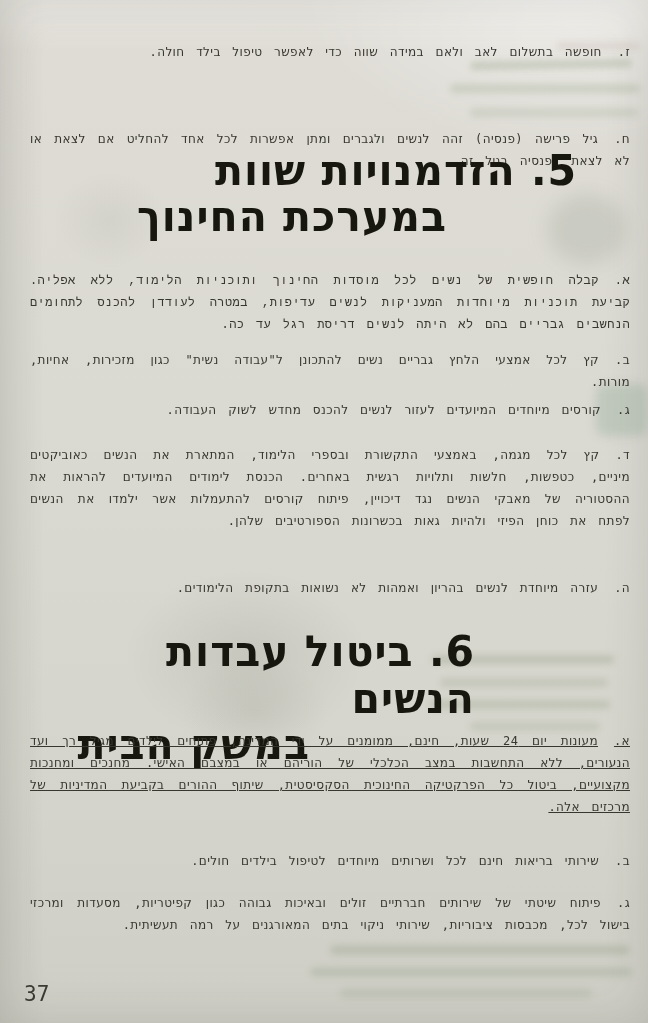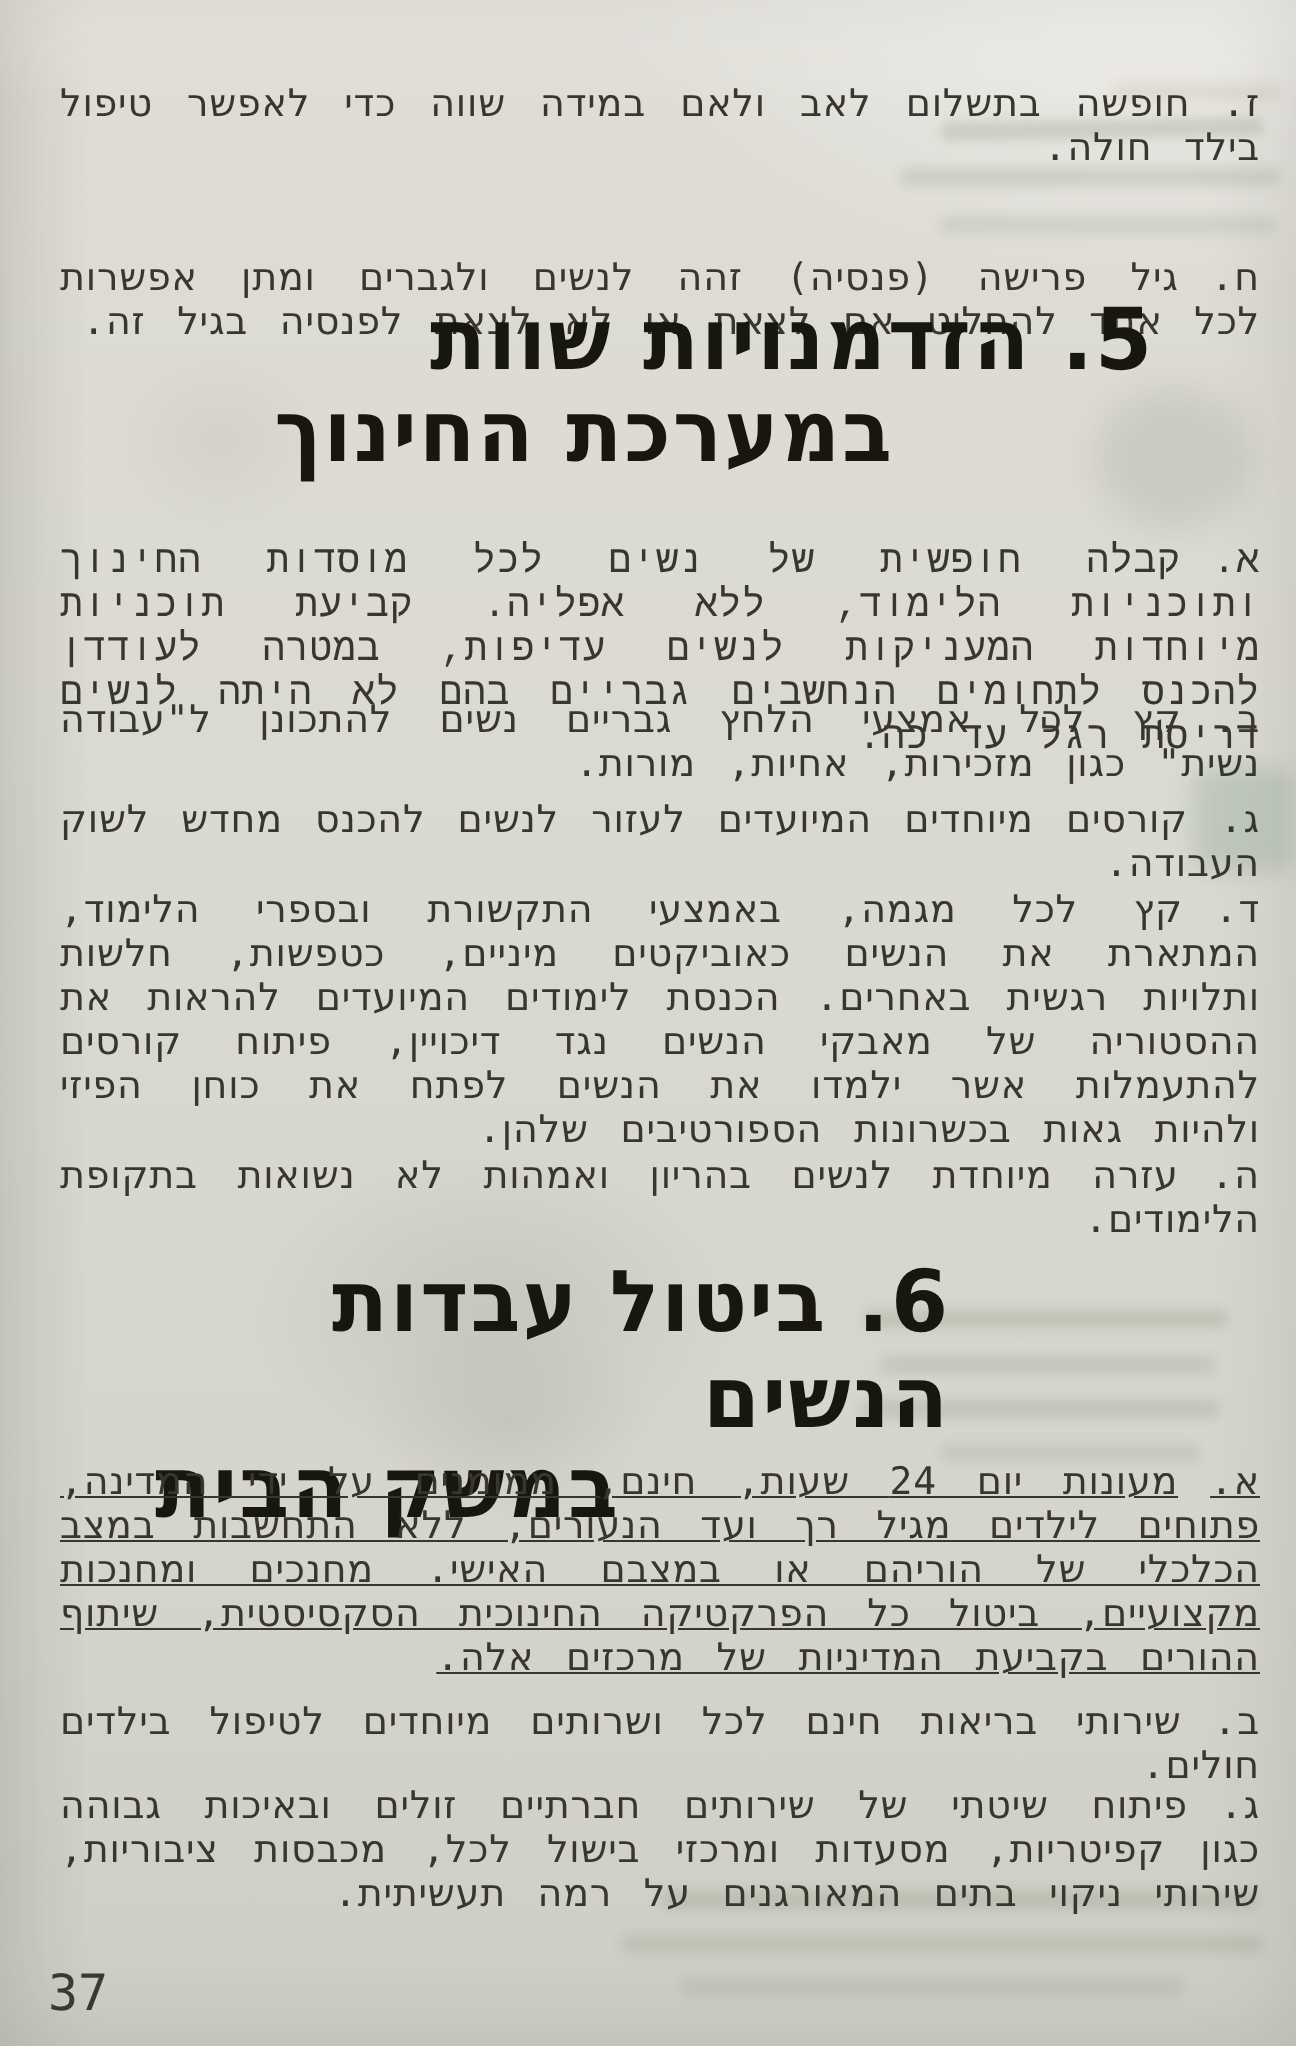--- a/index.html
+++ b/index.html
@@ -13,21 +13,21 @@
       linear-gradient(90deg, rgba(70,70,58,.05), rgba(70,70,58,0) 7%),
       linear-gradient(180deg,#eae8e2 0%, #dedcd5 5%, #dad9d2 40%, #d6d5cd 75%, #cfcec6 100%);
     box-shadow: inset 0 0 46px rgba(60,60,48,.14);
     font-family:"DejaVu Sans", sans-serif;
   }
   
   .body{
     position:absolute;right:18px;width:600px;margin:0;
     direction:rtl;text-align:justify;
     font-family:"DejaVu Sans Mono","DejaVu Sans",sans-serif;
-    font-size:19px;line-height:22px;
+    font-size:12px;line-height:22px;
     letter-spacing:.4px;word-spacing:4px;
     color:#38372f;
   }
   .plabel{padding-left:16px;}
   .p-zayin{top:41px;}
   .p-chet{top:97px;margin-top:31px;}
   .p-5a{top:270px;font-family:Liberation Mono, monospace;}
   .p-5b{top:349px;}
   .p-5c{top:399px;}
   .p-5d{top:444px;}
@@ -45,21 +45,21 @@
   .h5{top:147px;}
   .h6{top:629px;}
   .h5 .l1{margin-right:53px;}
   .h5 .l2{margin-right:183px;}
   .h6 .l1{margin-right:155px;}
   .h6 .l2{margin-right:320px;}
   
   .pagenum{
     position:absolute;left:24px;top:982px;direction:ltr;
     font-family:"DejaVu Sans Mono","DejaVu Sans",sans-serif;
-    font-size:25px;color:#3a3a33;
+    font-size:21px;color:#3a3a33;
   }
   
   .smudge{position:absolute;pointer-events:none;border-radius:10px;}
   .bar{filter:blur(3px);}
   .blob{filter:blur(9px);border-radius:50%;}
   .g-t0{left:556px;top:42px;width:84px;height:8px;background:rgba(160,125,112,.14);}
   .g-t1{left:470px;top:60px;width:162px;height:9px;background:rgba(125,140,110,.26);transform:rotate(-1deg);}
   .g-t2{left:450px;top:84px;width:190px;height:9px;background:rgba(125,140,110,.21);}
   .g-t3{left:470px;top:108px;width:168px;height:9px;background:rgba(125,140,110,.17);}
   .g-5b{left:548px;top:194px;width:78px;height:70px;background:rgba(110,125,105,.16);}

